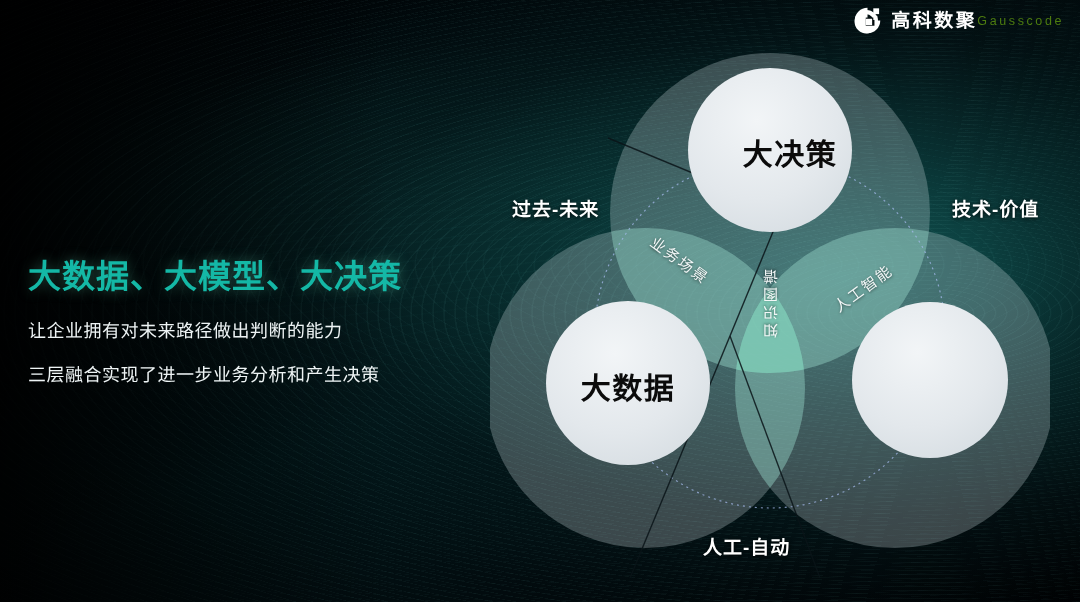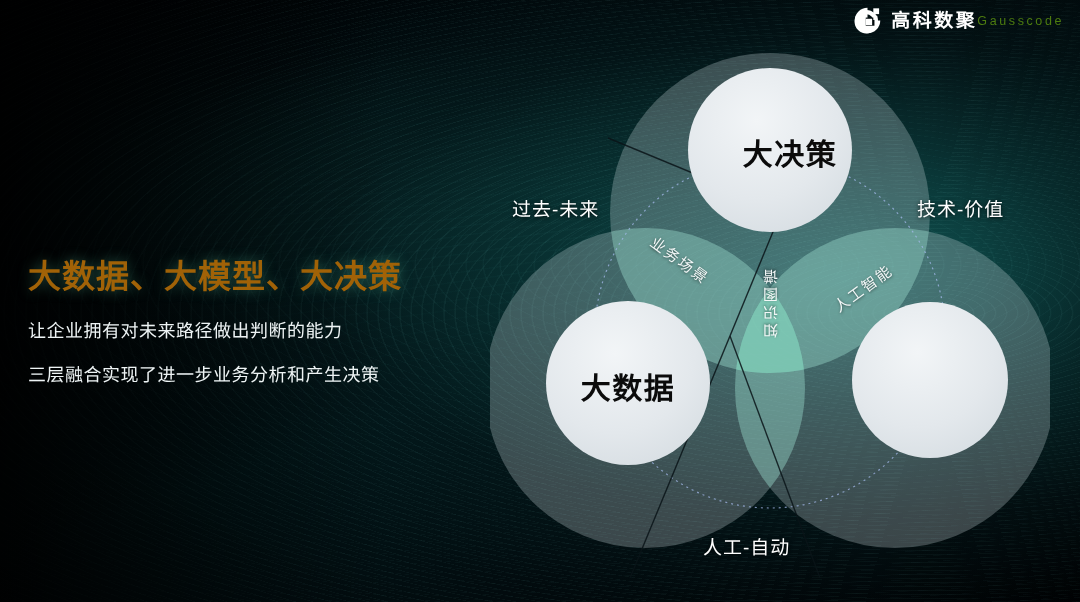--- a/index.html
+++ b/index.html
@@ -60,21 +60,21 @@
   .copy {
     position: absolute;
     left: 28px;
     top: 250px;
     width: 440px;
   }
   .copy-title {
     font-size: 33px;
     font-weight: 700;
     letter-spacing: 1px;
-    color: #a16207;
+    color: #14b8a6;
     margin: 0 0 18px 0;
     white-space: nowrap;
     text-shadow: 0 0 14px rgba(110,230,190,0.35);
   }
   .copy-line {
     font-size: 18px;
     font-weight: 400;
     color: #eef4f5;
     letter-spacing: 0.5px;
     margin-bottom: 18px;
@@ -112,28 +112,28 @@
     top: 18px;
     width: 560px;
     height: 560px;
   }
   .venn svg { display: block; width: 100%; height: 100%; }
 
   
   .axis-label {
     position: absolute;
     font-size: 19px;
-    font-weight: 400;
+    font-weight: 700;
     color: #ffffff;
     letter-spacing: 1px;
     white-space: nowrap;
     text-shadow: 0 1px 4px rgba(0,0,0,0.85);
   }
   .axis-past   { left: 512px; top: 194px; }
-  .axis-tech   { left: 917px; top: 194px; }
+  .axis-tech   { left: 952px; top: 194px; }
   .axis-manual { left: 703px; top: 532px; }
 
   
   .core-label {
     position: absolute;
     font-size: 30px;
     font-weight: 700;
     color: #0b0b0b;
     letter-spacing: 1.5px;
     white-space: nowrap;

